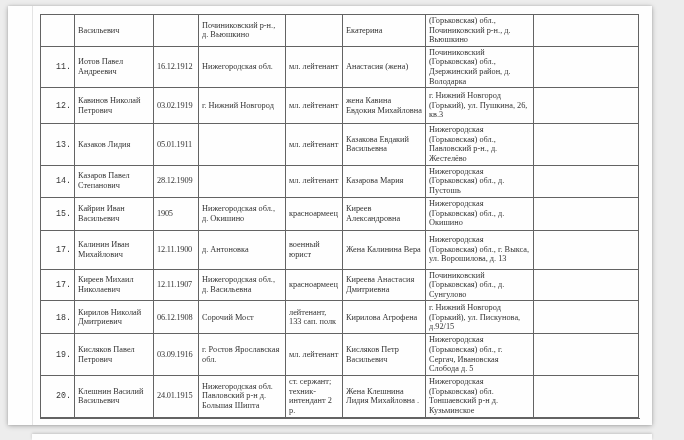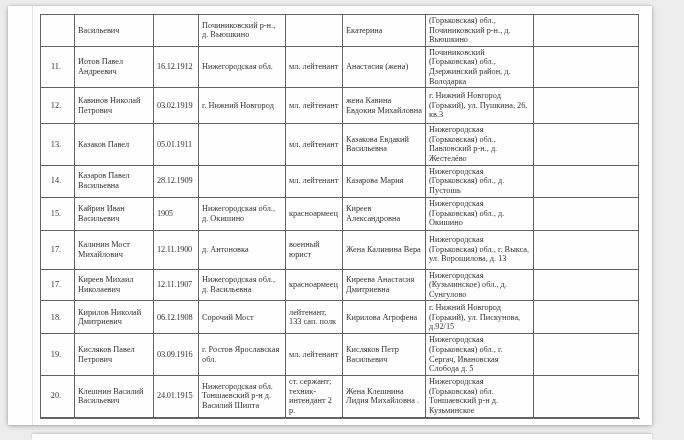--- a/index.html
+++ b/index.html
@@ -51,21 +51,21 @@
   table.scan td {
     border: 1px solid #636363;
     vertical-align: middle;
     padding: 1px 3px;
     font-size: 8.3px;
     line-height: 9.6px;
     color: #343434;
     overflow: hidden;
     word-wrap: break-word;
   }
-  table.scan td.c-num  { text-align: center; padding-left: 0; }
+  table.scan td.c-num  { text-align: right; padding-left: 0; font-family: Liberation Mono, monospace; }
   table.scan td.c-date { white-space: nowrap; letter-spacing: -0.2px; }
   .page2 {
     position: absolute;
     left: 32px;
     top: 434px;
     width: 620px;
     height: 6px;
     background: #fdfdfd;
     box-shadow: 0 -1px 3px rgba(0,0,0,0.18);
   }
@@ -114,66 +114,66 @@
               <td class="c-name">Кавинов Николай Петрович</td>
               <td class="c-date">03.02.1919</td>
               <td class="c-place">г. Нижний Новгород</td>
               <td class="c-rank">мл. лейтенант</td>
               <td class="c-relative">жена Кавина Евдокия Михайловна</td>
               <td class="c-address">г. Нижний Новгород (Горький), ул. Пушкина, 26, кв.3</td>
               <td class="c-extra"></td>
             </tr>
             <tr style="height: 35px;">
               <td class="c-num">13.</td>
-              <td class="c-name">Казаков Павел</td>
+              <td class="c-name">Казаков Лидия</td>
               <td class="c-date">05.01.1911</td>
               <td class="c-place"></td>
               <td class="c-rank">мл. лейтенант</td>
               <td class="c-relative">Казакова Евдакий Васильевна</td>
               <td class="c-address">Нижегородская (Горьковская) обл., Павловский р-н., д. Жестелёво</td>
               <td class="c-extra"></td>
             </tr>
             <tr style="height: 32px;">
               <td class="c-num">14.</td>
-              <td class="c-name">Казаров Павел Васильевна</td>
+              <td class="c-name">Казаров Павел Степанович</td>
               <td class="c-date">28.12.1909</td>
               <td class="c-place"></td>
               <td class="c-rank">мл. лейтенант</td>
               <td class="c-relative">Казарова Мария</td>
               <td class="c-address">Нижегородская (Горьковская) обл., д. Пустошь</td>
               <td class="c-extra"></td>
             </tr>
             <tr style="height: 33px;">
               <td class="c-num">15.</td>
               <td class="c-name">Кайрин Иван Васильевич</td>
               <td class="c-date">1905</td>
               <td class="c-place">Нижегородская обл., д. Окишино</td>
               <td class="c-rank">красноармеец</td>
               <td class="c-relative">Киреев Александровна</td>
               <td class="c-address">Нижегородская (Горьковская) обл., д. Окишино</td>
               <td class="c-extra"></td>
             </tr>
             <tr style="height: 39px;">
               <td class="c-num">17.</td>
-              <td class="c-name">Калинин Мост Михайлович</td>
+              <td class="c-name">Калинин Иван Михайлович</td>
               <td class="c-date">12.11.1900</td>
               <td class="c-place">д. Антоновка</td>
               <td class="c-rank">военный юрист</td>
               <td class="c-relative">Жена Калинина Вера</td>
               <td class="c-address">Нижегородская (Горьковская) обл., г. Выкса, ул. Ворошилова, д. 13</td>
               <td class="c-extra"></td>
             </tr>
             <tr style="height: 30px;">
               <td class="c-num">17.</td>
               <td class="c-name">Киреев Михаил Николаевич</td>
               <td class="c-date">12.11.1907</td>
               <td class="c-place">Нижегородская обл., д. Васильевна</td>
               <td class="c-rank">красноармеец</td>
               <td class="c-relative">Киреева Анастасия Дмитриевна</td>
-              <td class="c-address">Нижегородская (Кузьминское) обл., д. Сунгулово</td>
+              <td class="c-address">Починиковский (Горьковская) обл., д. Сунгулово</td>
               <td class="c-extra"></td>
             </tr>
             <tr style="height: 33px;">
               <td class="c-num">18.</td>
               <td class="c-name">Кирилов Николай Дмитриевич</td>
               <td class="c-date">06.12.1908</td>
               <td class="c-place">Сорочий Мост</td>
               <td class="c-rank">лейтенант, 133 сап. полк</td>
               <td class="c-relative">Кирилова Агрофена</td>
               <td class="c-address">г. Нижний Новгород (Горький), ул. Пискунова, д.92/15</td>
@@ -186,21 +186,21 @@
               <td class="c-place">г. Ростов Ярославская обл.</td>
               <td class="c-rank">мл. лейтенант</td>
               <td class="c-relative">Кисляков Петр Васильевич</td>
               <td class="c-address">Нижегородская (Горьковская) обл., г. Сергач, Ивановская Слобода д. 5</td>
               <td class="c-extra"></td>
             </tr>
             <tr style="height: 42px;">
               <td class="c-num">20.</td>
               <td class="c-name">Клешнин Василий Васильевич</td>
               <td class="c-date">24.01.1915</td>
-              <td class="c-place">Нижегородская обл. Тоншаевский р-н д. Василий Шипта</td>
+              <td class="c-place">Нижегородская обл. Павловский р-н д. Большая Шипта</td>
               <td class="c-rank">ст. сержант; техник-интендант 2 р.</td>
               <td class="c-relative">Жена Клешнина Лидия Михайловна .</td>
               <td class="c-address">Нижегородская (Горьковская) обл. Тоншаевский р-н д. Кузьминское</td>
               <td class="c-extra"></td>
             </tr>
             <tr style="height: 30px;">
               <td class="c-num">21.</td>
               <td class="c-name">Князев Александр Денисович</td>
               <td class="c-date">30.10.1914</td>
               <td class="c-place">Нижегородская обл., г. Чкаловск</td>

